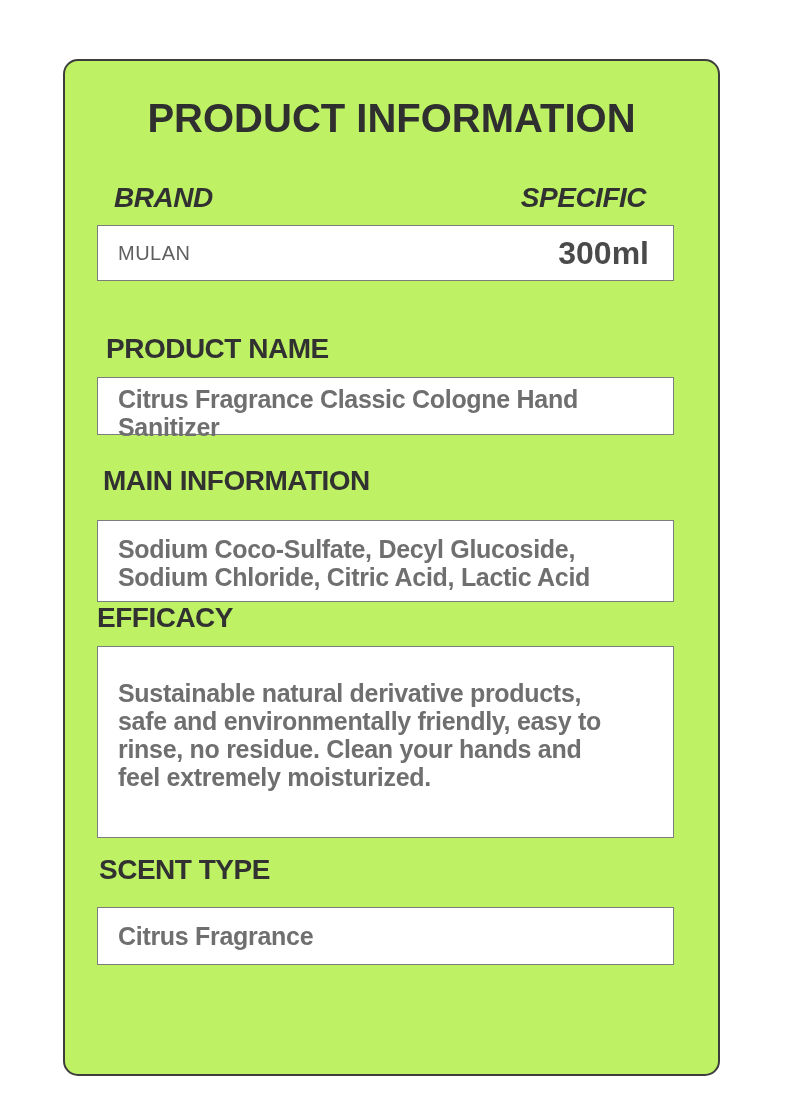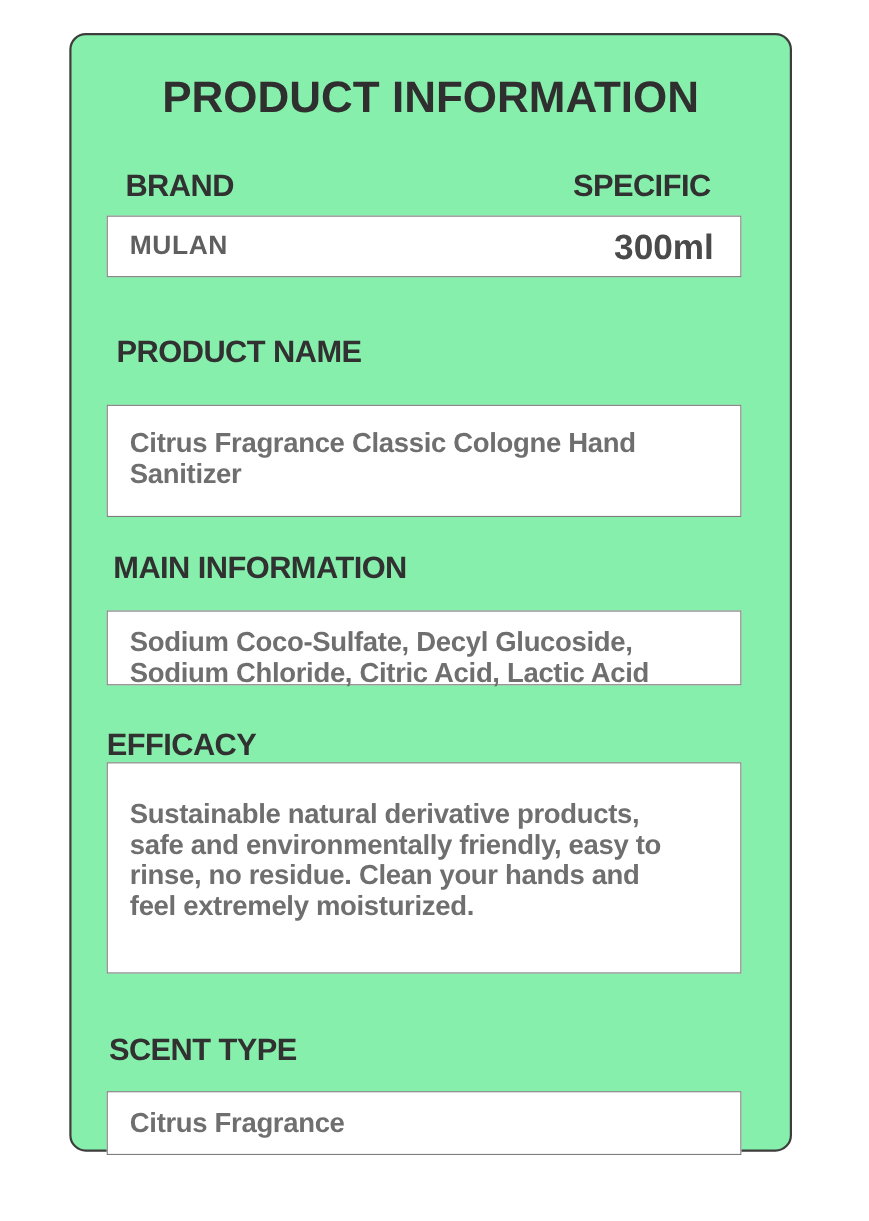--- a/index.html
+++ b/index.html
@@ -8,41 +8,42 @@
     position: relative;
     width: 790px;
     height: 1110px;
     background: #ffffff;
     font-family: "Liberation Sans", sans-serif;
     overflow: hidden;
   }
   .card {
     position: absolute;
     left: 63px;
-    top: 30px;
+    top: 59px;
     width: 657px;
     height: 1017px;
-    background: #86efac;
+    background: #bef264;
     border: 2.5px solid #3d3d3d;
     border-radius: 15px;
   }
   .title {
     margin-top: 33px;
     text-align: center;
     font-size: 40px;
     line-height: 48px;
     font-weight: 700;
     color: #2f2f2f;
     letter-spacing: 0px;
   }
   .label-row {
     display: flex;
     justify-content: space-between;
     align-items: center;
     margin: 40px 44px 0 32px;
+    font-style: italic;
   }
   .label-row .brand-label {
     padding-left: 17px;
     font-size: 28px;
     line-height: 32px;
     font-weight: 700;
     color: #313131;
     letter-spacing: -0.5px;
   }
   .label-row .specific-label {
@@ -61,54 +62,54 @@
   }
   .box-brand {
     margin-top: 11px;
     height: 56px;
     display: flex;
     align-items: center;
     justify-content: space-between;
     padding: 0 24px 0 20px;
   }
   .brand-value {
-    font-size: 24px;
-    font-weight: 700;
+    font-size: 20px;
+    font-weight: 400;
     color: #5f5f5f;
     letter-spacing: 0.5px;
     text-align: center;
   }
   .specific-value {
     font-size: 32px;
     font-weight: 700;
     color: #4a4a4a;
   }
   .section-heading {
     margin-left: 32px;
     font-size: 28px;
     line-height: 32px;
     font-weight: 700;
     color: #313131;
     letter-spacing: -0.5px;
   }
   .h-product-name   { margin-top: 52px; padding-left: 9px; }
   .h-main-ingredients { margin-top: 30px; padding-left: 6px; }
-  .h-efficacy       { margin-top: 38px; padding-left: 0px; }
-  .h-scent-type     { margin-top: 54px; padding-left: 2px; }
+  .h-efficacy       { padding-left: 0px; }
+  .h-scent-type     { margin-top: 16px; padding-left: 2px; }
   .box-text {
     font-size: 25px;
     line-height: 28px;
     font-weight: 700;
     color: #6f6f6f;
     letter-spacing: -0.3px;
     white-space: pre-line;
   }
-  .box-product-name   { margin-top: 32px; height: 102px;  padding: 20px 20px; }
-  .box-main-ingredients { margin-top: 23px; height: 68px; padding: 14px 20px; }
-  .box-efficacy       { height: 192px; padding: 32px 20px; }
+  .box-product-name   { margin-top: 12px; height: 58px;  padding: 7px 20px; }
+  .box-main-ingredients { margin-top: 23px; height: 82px; padding: 14px 20px; }
+  .box-efficacy       { margin-top: 12px; height: 192px; padding: 32px 20px; }
   .box-scent-type     { margin-top: 21px; height: 58px;  display: flex; align-items: center; padding: 0 20px; }
 </style>
 </head>
 <body>
 
 <div class="page">
   <div class="card">
 
     <h1 class="title">PRODUCT INFORMATION</h1>
 

